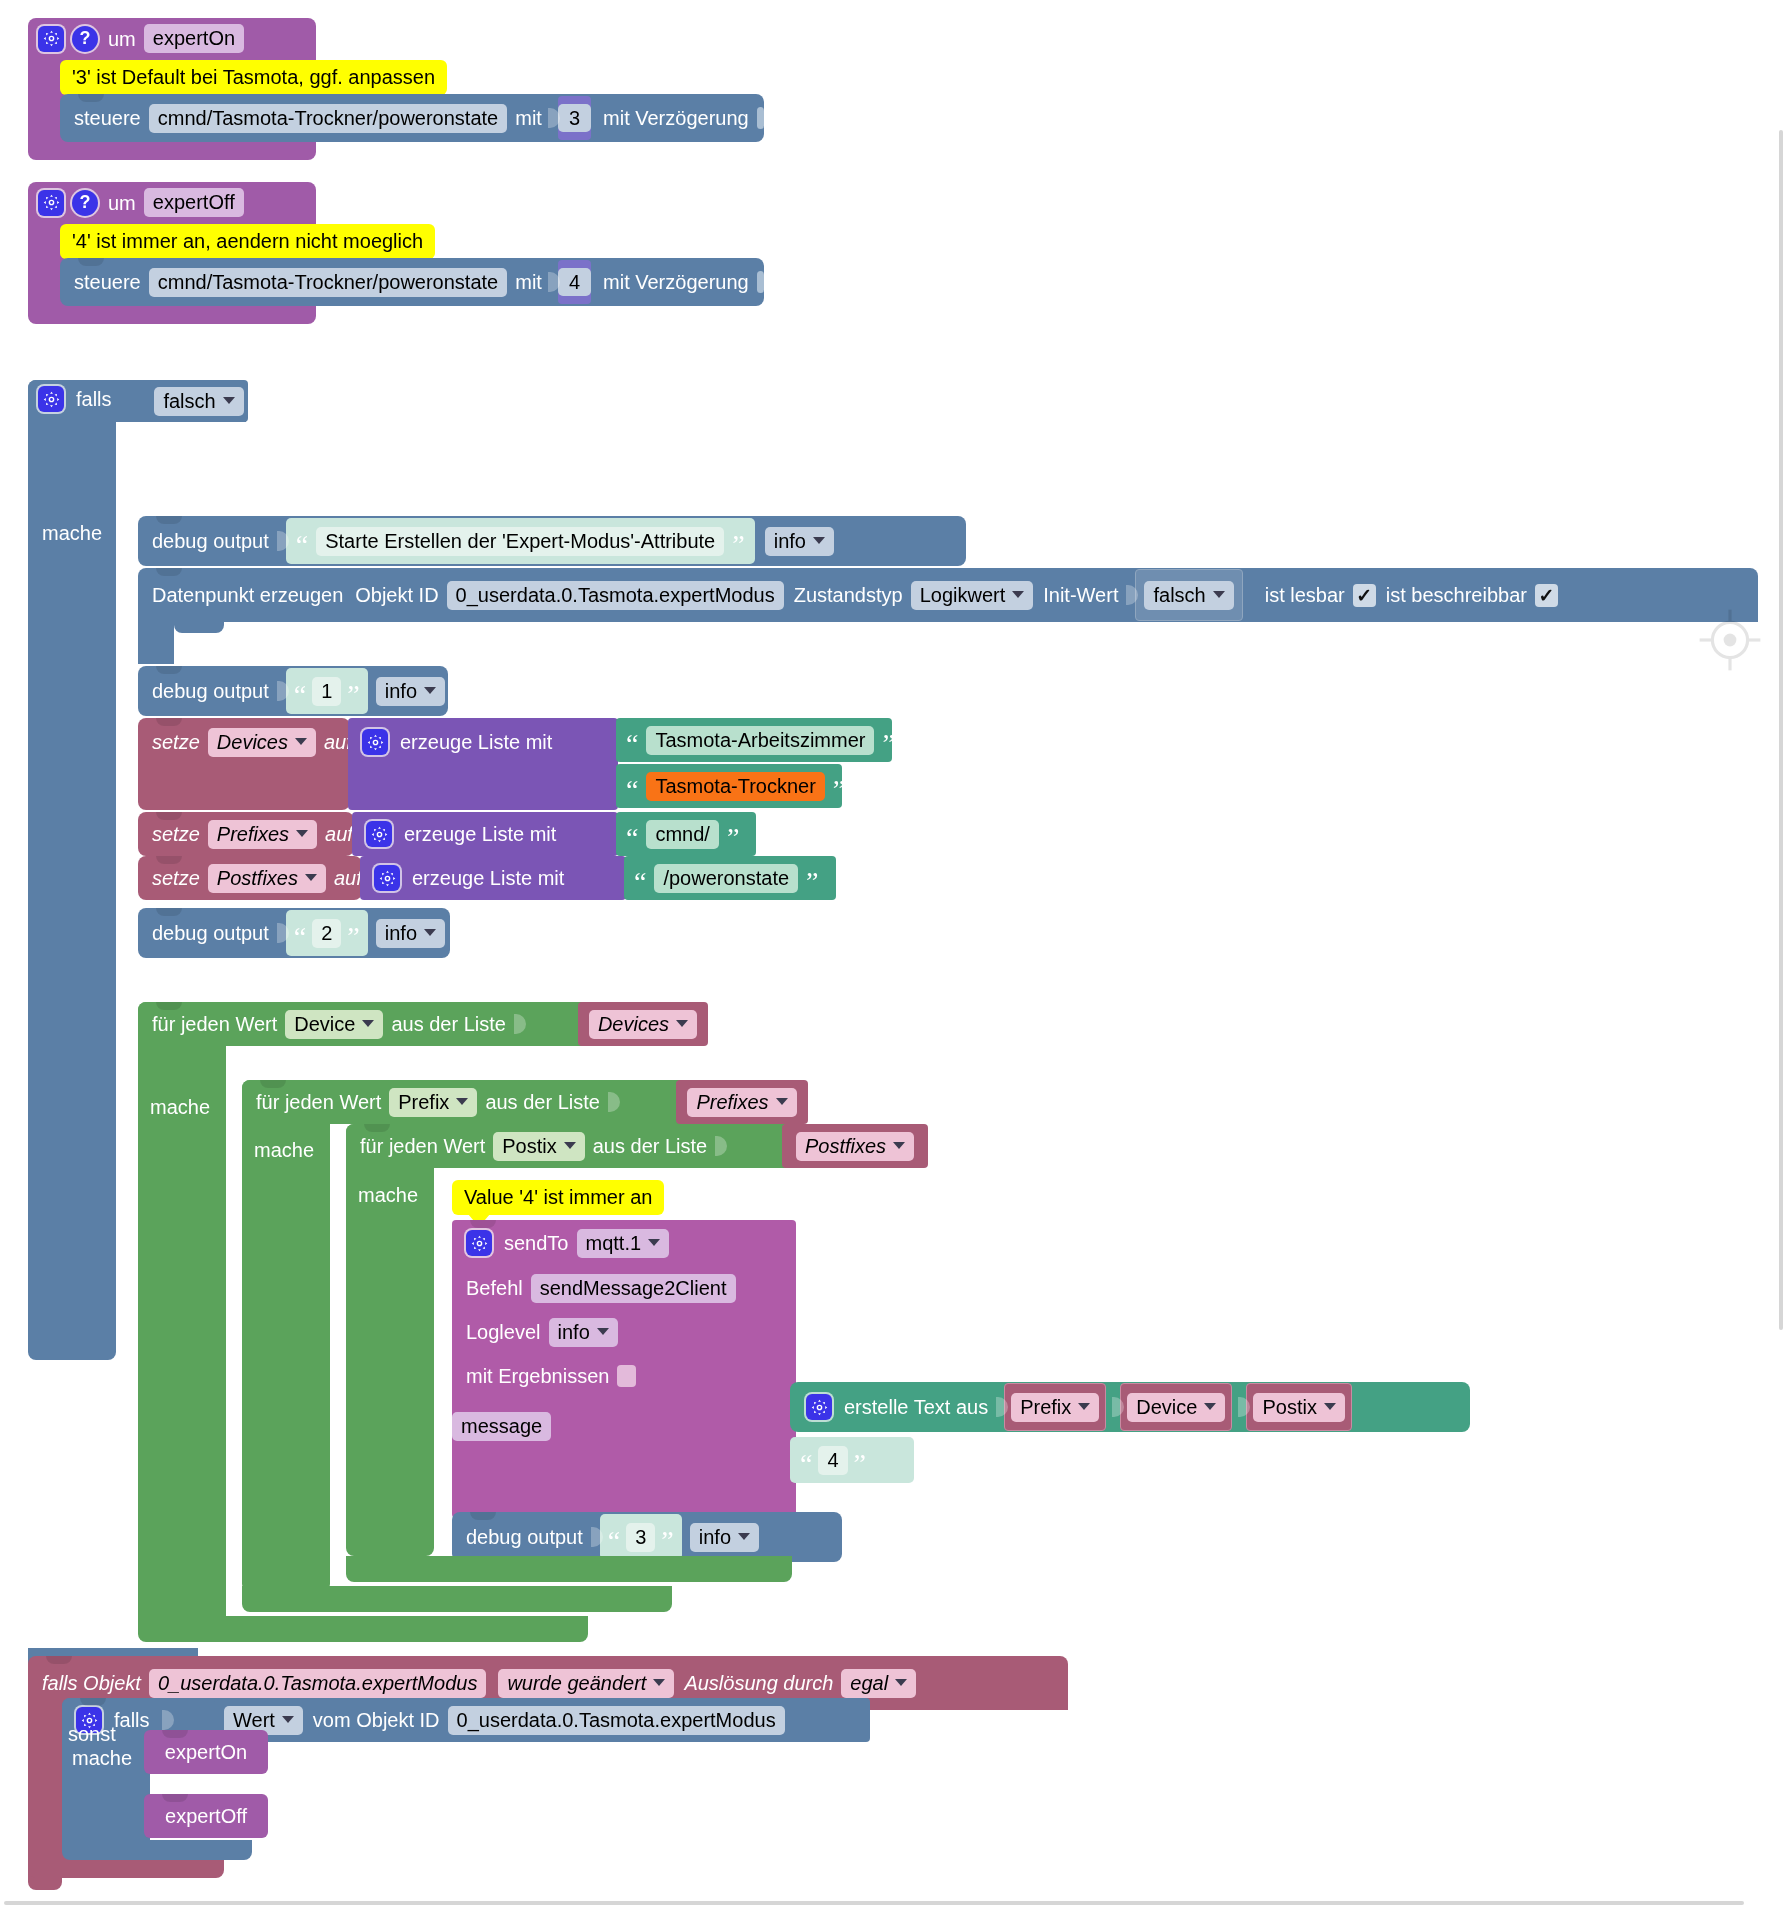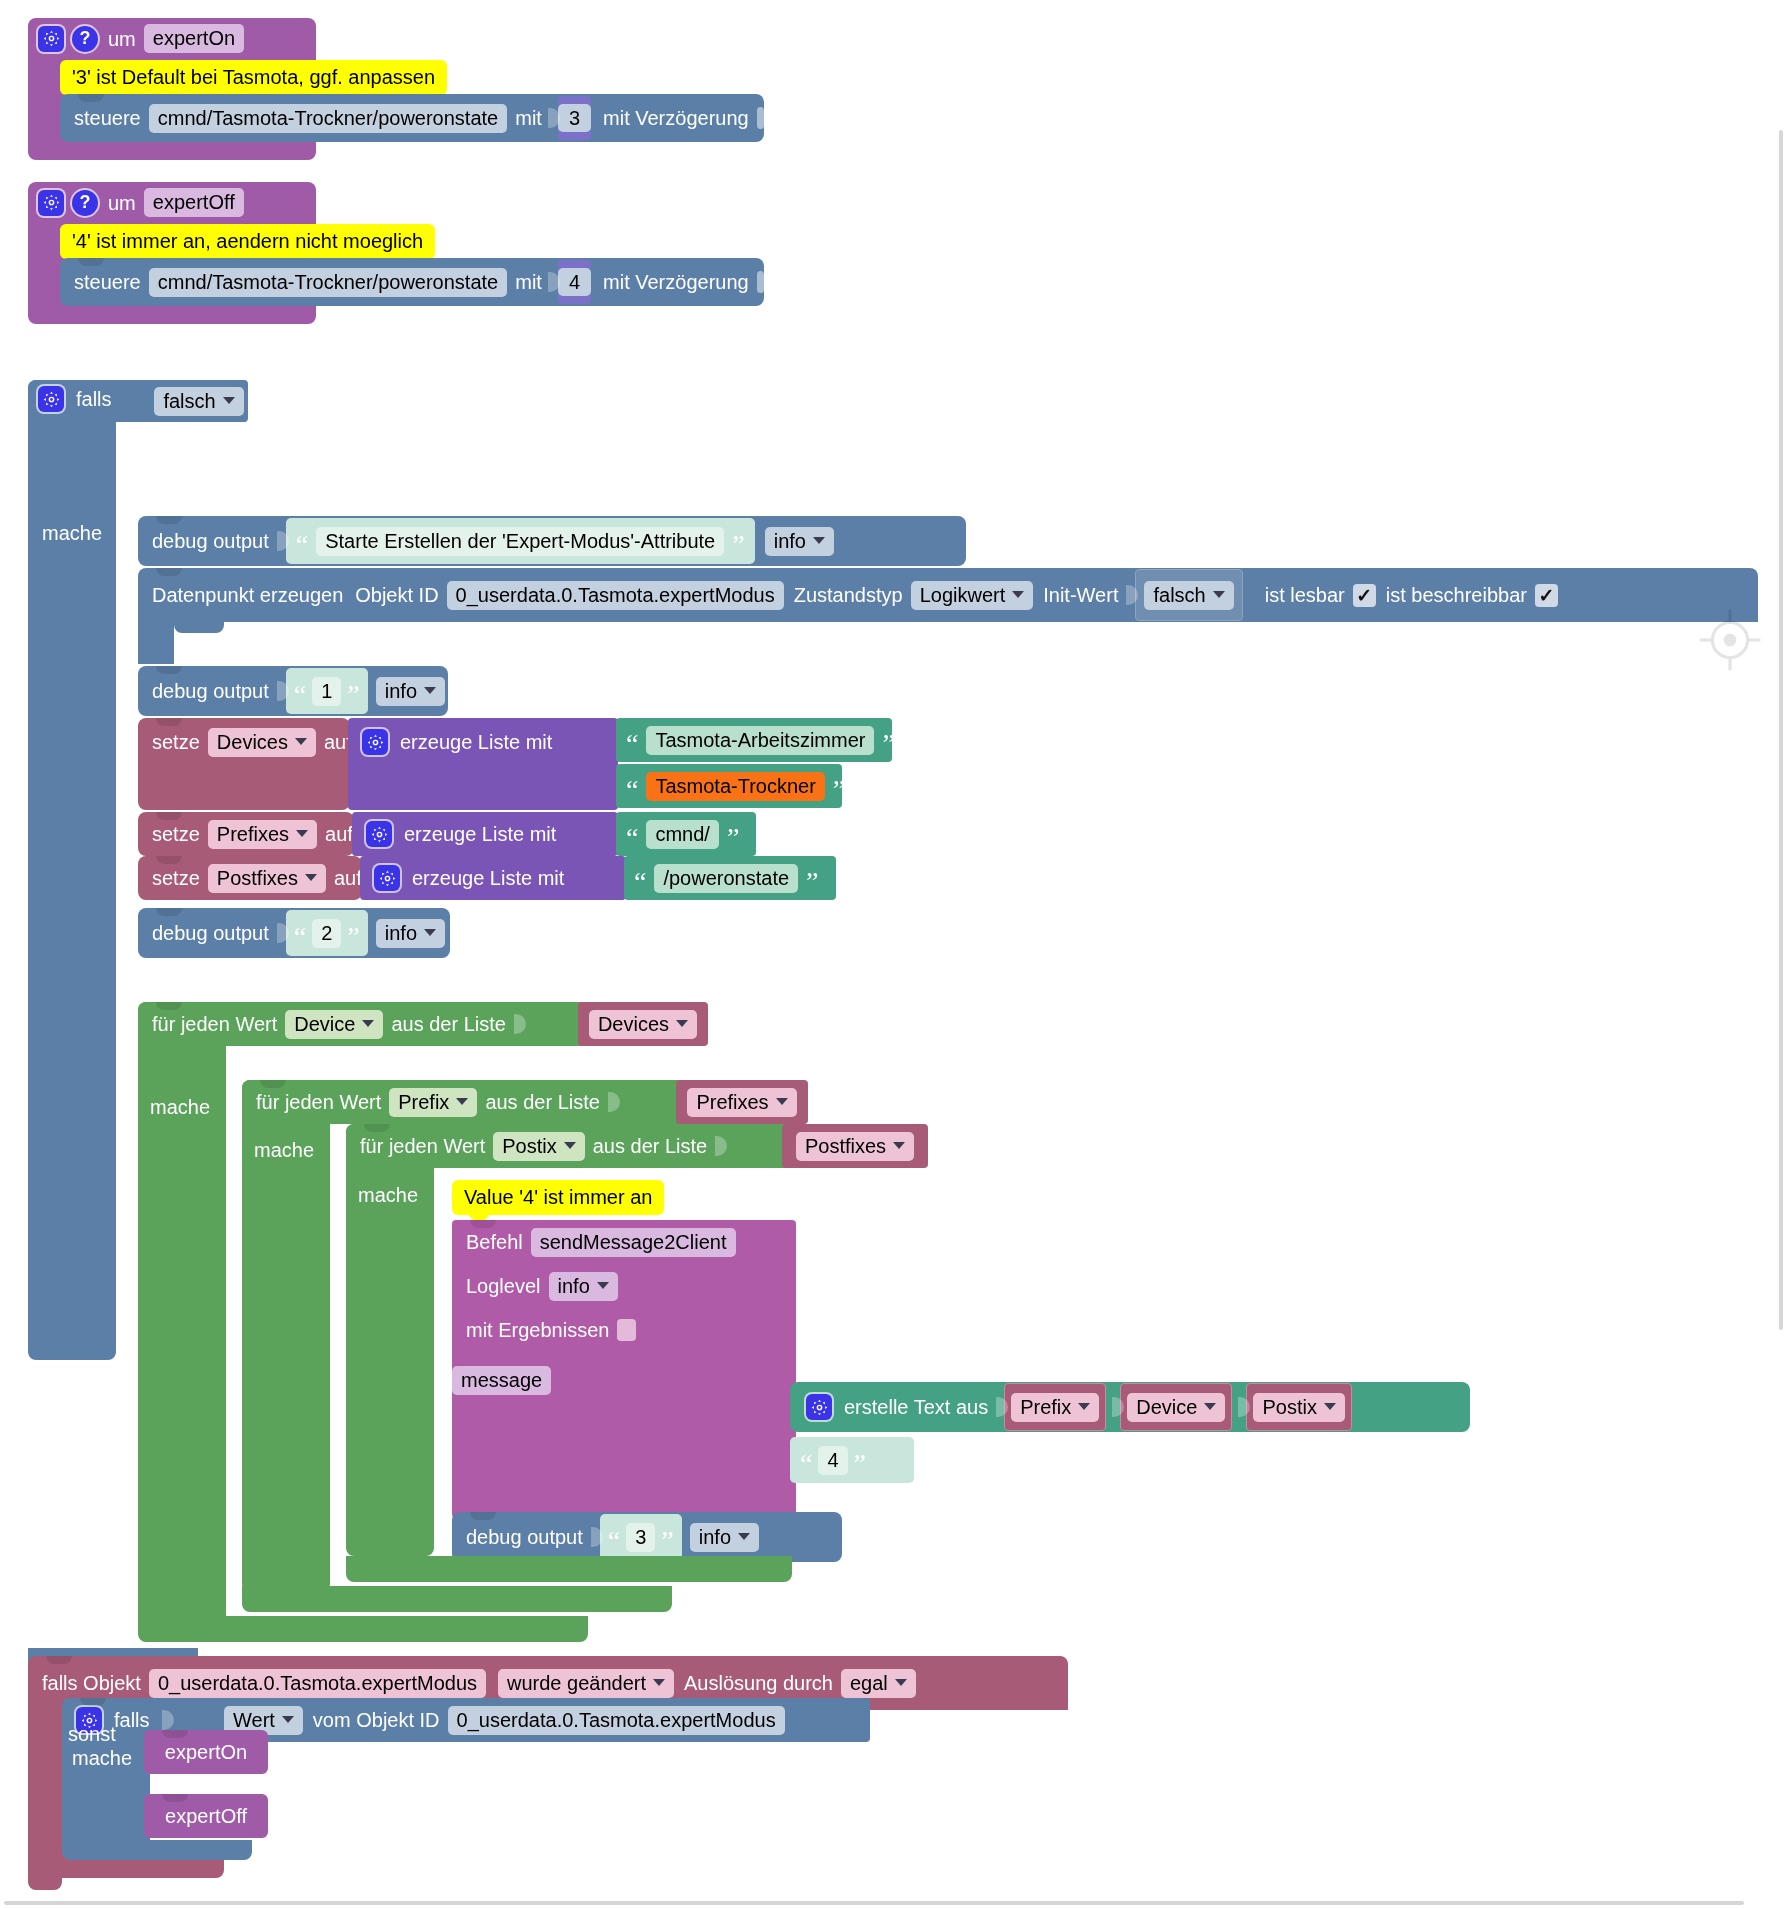--- a/index.html
+++ b/index.html
@@ -141,21 +141,21 @@
     border-right: 11px solid transparent;
     border-top: 13px solid #ffff00;
     left: 16px;
     bottom: -12px;
   }
 
   
   .body { border-radius: 8px; }
   .c-purple  { background: #a05ba8; }
   .c-blue    { background: #5b7fa6; }
-  .c-rose    { background: #a85b76; }
+  .c-rose    { background: #a85b76; font-style: italic; }
   .c-violet  { background: #7b55b5; }
   .c-teal    { background: #44a184; }
   .c-green   { background: #5ba35b; }
   .c-magenta { background: #b05ba8; }
 
   .row { display: flex; align-items: center; }
   .gap6  { margin-left: 6px; }
   .gap8  { margin-left: 8px; }
   .gap10 { margin-left: 10px; }
   .gap12 { margin-left: 12px; }
@@ -516,20 +516,30 @@
   <div class="blk lbl" style="left:358px; top:1185px;">mache</div>
 
   <div class="blk" style="left:452px; top:1180px;">
     <div class="comment">Value '4' ist immer an</div>
     <div class="comment-tail"></div>
   </div>
 
   <div class="blk body c-magenta" style="left:452px; top:1220px; width:344px; height:298px; border-radius:4px;">
     <div class="notch"></div>
 
+    <div class="row" style="height:46px;padding-left:14px;">
+      <span class="icon-gear">
+        <svg width="17" height="17" viewBox="0 0 24 24" aria-hidden="true">
+          <path fill="#ffffff" d="M12 8a4 4 0 1 0 0 8 4 4 0 0 0 0-8zm0 6a2 2 0 1 1 0-4 2 2 0 0 1 0 4z"></path>
+          <path fill="#ffffff" d="M12 1l2 3h-4l2-3zm0 22l-2-3h4l-2 3zM1 12l3-2v4l-3-2zm22 0l-3 2v-4l3 2zM4.2 4.2l3.5.6-2.9 2.9-.6-3.5zm15.6 15.6l-3.5-.6 2.9-2.9.6 3.5zM19.8 4.2l-.6 3.5-2.9-2.9 3.5-.6zM4.2 19.8l.6-3.5 2.9 2.9-3.5.6z"></path>
+        </svg>
+      </span>
+      <span class="lbl gap12">sendTo</span>
+      <span class="field f-purple ddl gap8">mqtt.1</span>
+    </div>
 
     <div class="row" style="height:44px;padding-left:14px;">
       <span class="lbl">Befehl</span>
       <span class="field f-purple gap8">sendMessage2Client</span>
     </div>
 
     <div class="row" style="height:44px;padding-left:14px;">
       <span class="lbl">Loglevel</span>
       <span class="field f-purple ddl gap8">info</span>
     </div>

